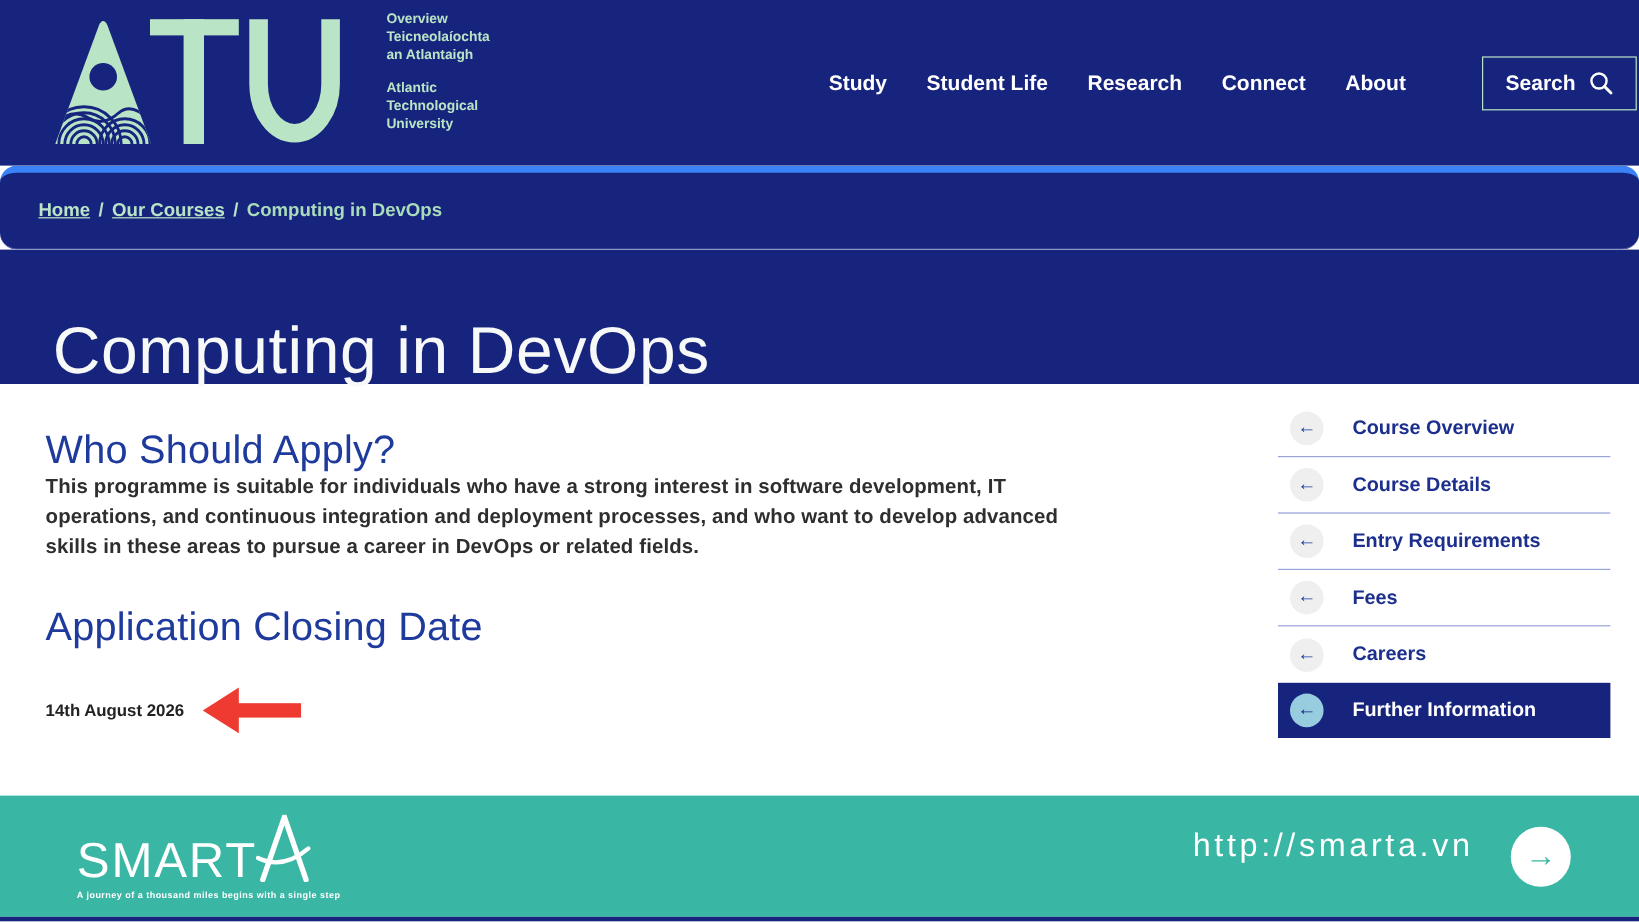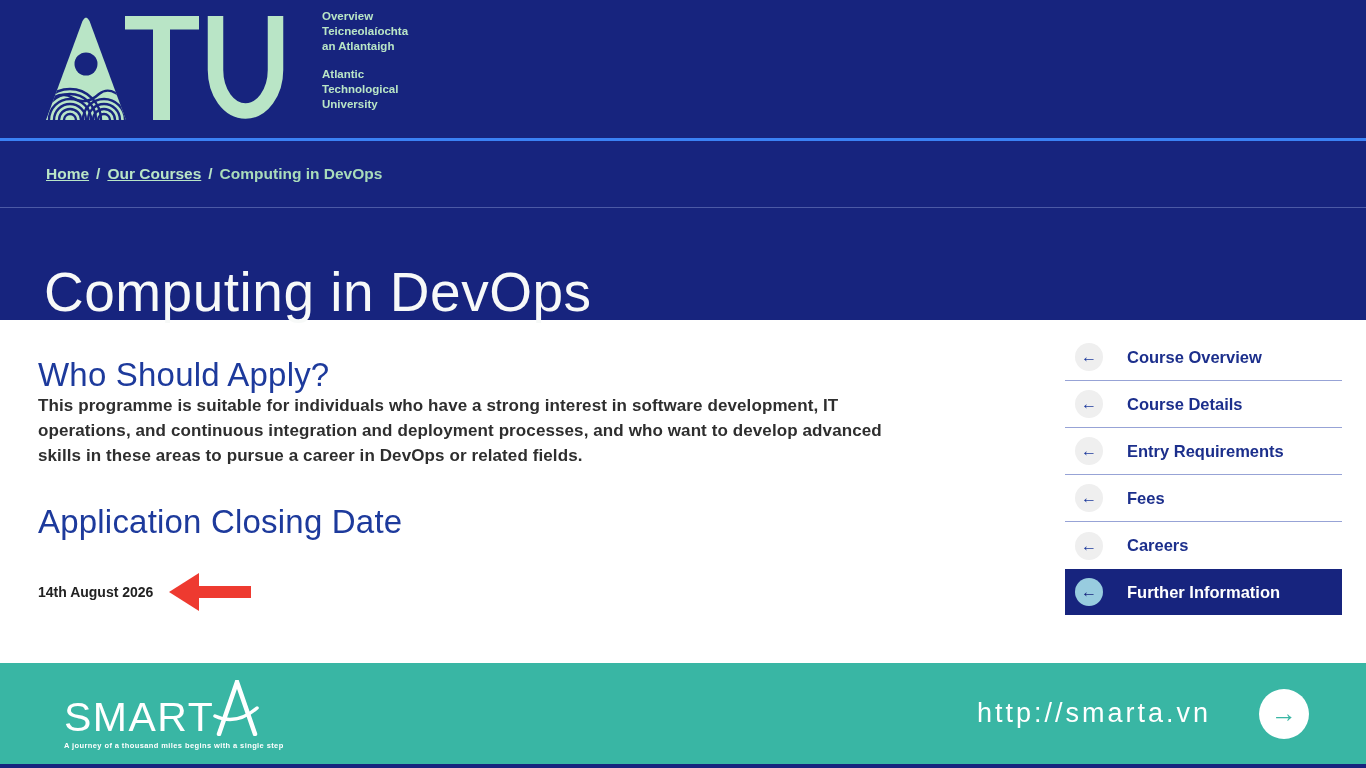--- a/index.html
+++ b/index.html
@@ -8,21 +8,21 @@
   
   .header { height:138px; background:#17247e; display:flex; align-items:center; padding-left:46px; }
   .logo-mark { flex:0 0 auto; margin-top:6px; }
   .logo-text { color:#b9e5c6; font-size:11.5px; font-weight:600; line-height:1.3; margin-left:36px; width:100px; margin-top:-4px; }
   .logo-text p { margin-bottom:13px; }
   .nav { margin-left:auto; display:flex; align-items:center; gap:33px; padding-right:2px; }
   .nav a { color:#ffffff; font-size:17.5px; font-weight:700; text-decoration:none; cursor:pointer; }
   .search-btn { margin-left:30px; display:flex; align-items:center; gap:11px; border:1.5px solid #b9e5c6; background:transparent; color:#fff; font-family:"Liberation Sans",sans-serif; font-size:17.5px; font-weight:700; padding:11px 19px; cursor:pointer; }
 
   
-  .breadcrumb-bar { height:70px; background:#17247e; border-top:3px solid #3b82f6; border-bottom:1px solid #4c5aa6; display:flex; align-items:center; padding-left:46px; }
+  .breadcrumb-bar { height:70px; background:#17247e; border-top:6px solid #3b82f6; border-bottom:1px solid #4c5aa6; display:flex; align-items:center; padding-left:32px;border-radius:14px; }
   .breadcrumb-bar a { color:#b9e5c6; font-size:15.5px; font-weight:700; text-decoration:underline; cursor:pointer; }
   .breadcrumb-bar .sep { color:#b9e5c6; font-size:15.5px; font-weight:700; margin:0 7px; }
   .breadcrumb-bar .current { color:#a9dcba; font-size:15.5px; font-weight:700; }
 
   
   .hero { height:112px; background:#17247e; display:flex; align-items:flex-end; padding-left:44px; }
   .hero h1 { color:#f7f9f8; font-size:55px; font-weight:400; line-height:0.98; letter-spacing:0.5px; }
 
   
   .main { height:343px; background:#fff; display:flex; }
@@ -43,21 +43,21 @@
   .side-item.active .circ { background:#98ccdf; color:#17247e; }
   .side-item.active .lbl { color:#ffffff; }
 
   
   .footer { height:101px; background:#39b6a4; display:flex; align-items:center; padding:0 57px 0 64px; }
   .brand { display:flex; flex-direction:column; }
   .brand-row { display:flex; align-items:flex-end; }
   .brand-word { color:#fff; font-size:41px; font-weight:500; letter-spacing:1.5px; line-height:1; }
   .brand-a { margin-left:-1px; position:relative; top:2px; }
   .tagline { color:#ffffff; font-size:7.5px; font-weight:700; letter-spacing:0.4px; margin-top:3px; }
-  .footer-right { margin-left:auto; display:flex; align-items:center; gap:48px; }
+  .footer-right { margin-left:auto; display:flex; gap:31px; }
   .footer-url { color:#ffffff; font-size:27px; font-weight:500; letter-spacing:3px; }
   .circle-btn { width:50px; height:50px; border-radius:50%; background:#ffffff; color:#39b6a4; border:none; font-size:26px; font-weight:700; display:flex; align-items:center; justify-content:center; cursor:pointer; font-family:"Liberation Sans",sans-serif; }
   .bottom-strip { height:4px; background:#17247e; }
 </style>
 </head>
 <body>
 
 <div class="header">
   <div class="logo-mark" aria-label="ATU">
     <svg width="240" height="112" viewBox="0 0 240 112">
@@ -83,20 +83,34 @@
       </g>
       <rect x="79" y="2" width="74" height="13.5" fill="#b9e5c6"></rect>
       <rect x="107" y="2" width="17" height="104" fill="#b9e5c6"></rect>
       <path d="M169.5,2 L169.5,56 A30,41 0 0 0 229.5,56 L229.5,2" fill="none" stroke="#b9e5c6" stroke-width="15.5"></path>
     </svg>
   </div>
   <div class="logo-text">
     <p>Overview Teicneolaíochta an Atlantaigh</p>
     <p>Atlantic Technological University</p>
   </div>
+  <nav class="nav">
+    <a>Study</a>
+    <a>Student Life</a>
+    <a>Research</a>
+    <a>Connect</a>
+    <a>About</a>
+    <button class="search-btn">
+      <span>Search</span>
+      <svg width="20" height="20" viewBox="0 0 20 20">
+        <circle cx="8.5" cy="8.5" r="6.3" fill="none" stroke="#ffffff" stroke-width="2"></circle>
+        <line x1="13.2" y1="13.2" x2="18.5" y2="18.5" stroke="#ffffff" stroke-width="2.4" stroke-linecap="round"></line>
+      </svg>
+    </button>
+  </nav>
 </div>
 
 <div class="breadcrumb-bar">
   <a>Home</a>
   <span class="sep">/</span>
   <a>Our Courses</a>
   <span class="sep">/</span>
   <span class="current">Computing in DevOps</span>
 </div>
 

